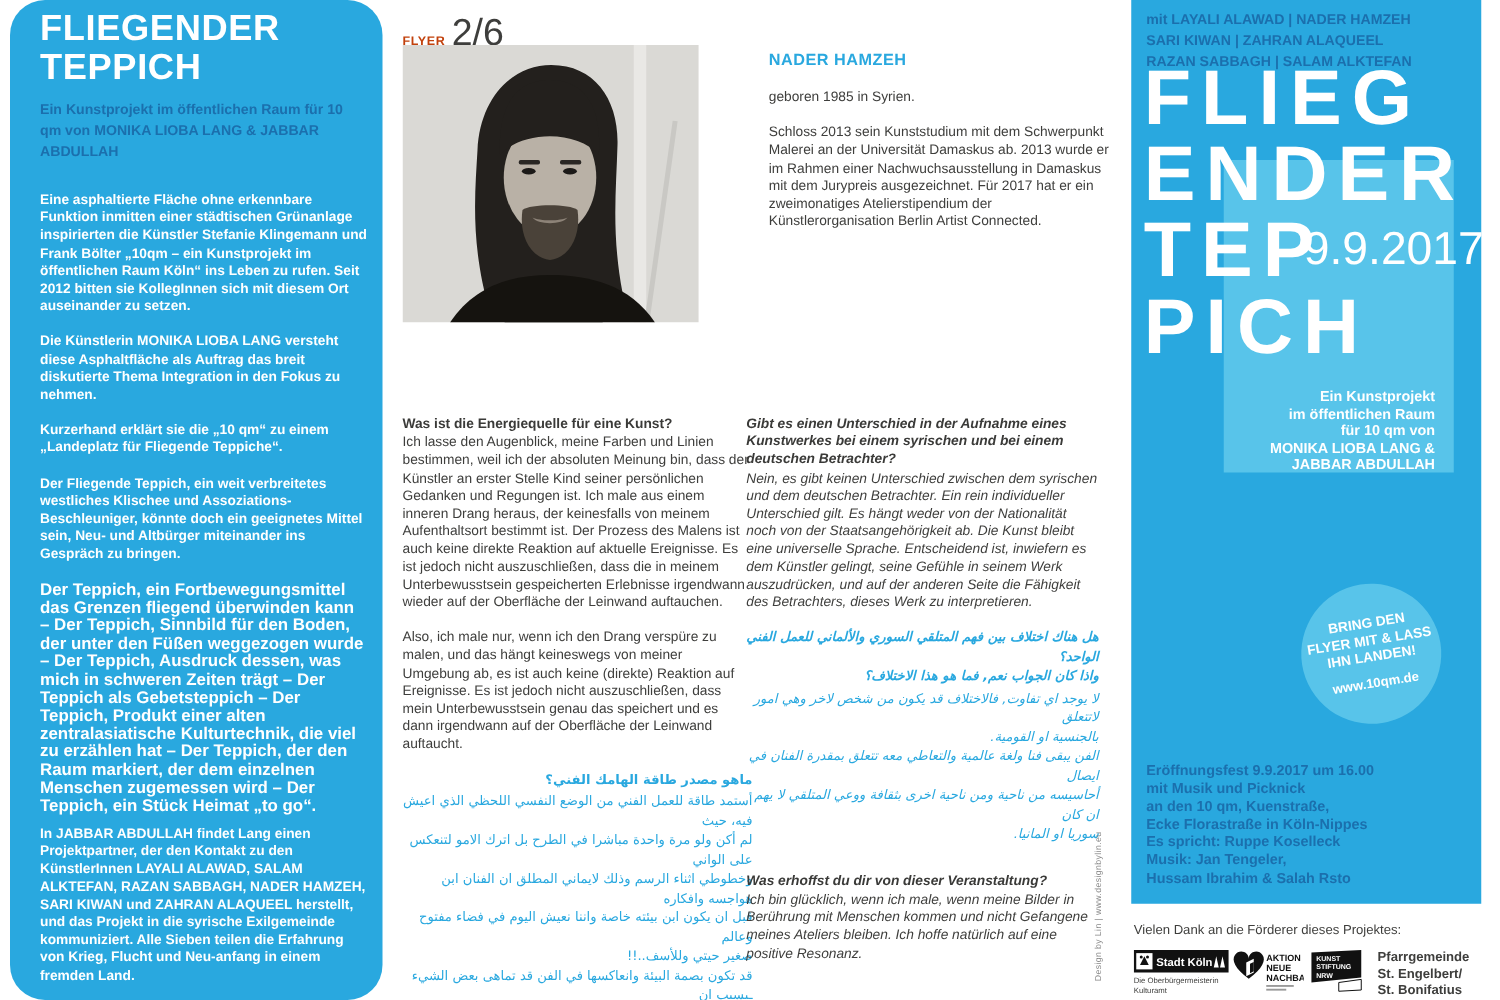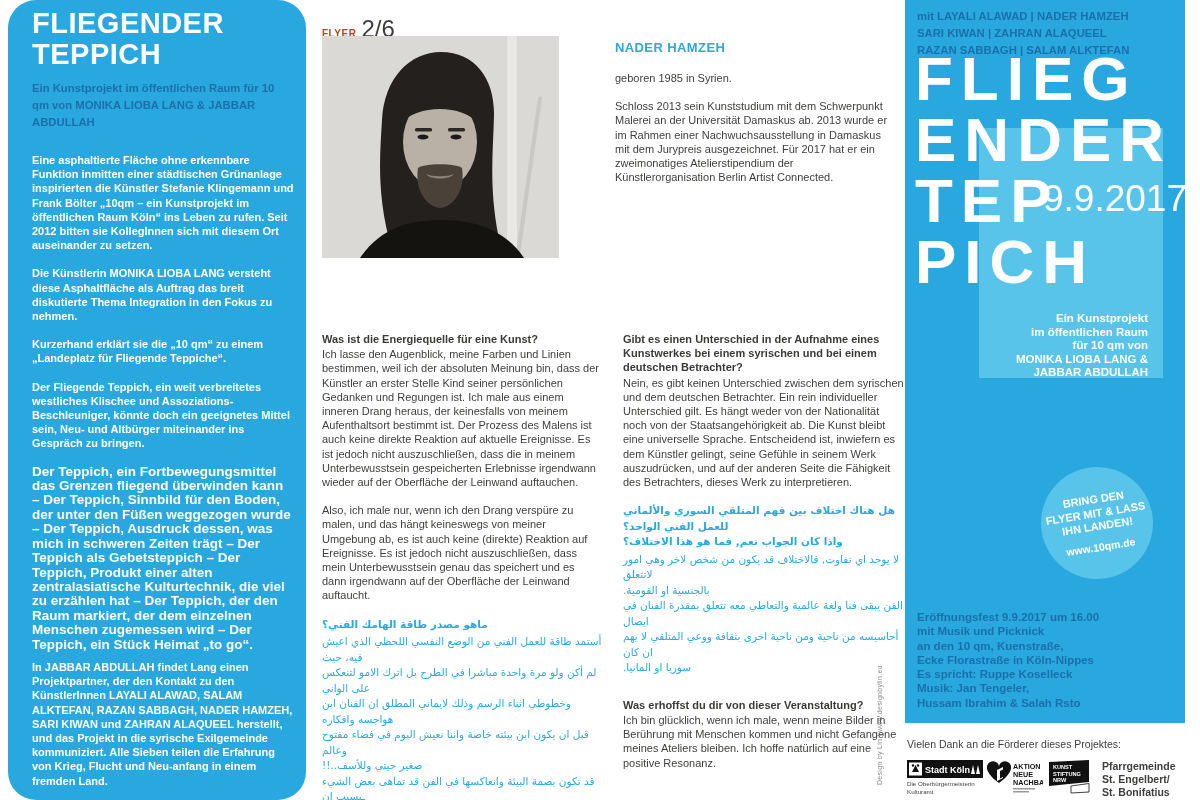--- a/index.html
+++ b/index.html
@@ -11,33 +11,33 @@
             box-sizing:border-box;padding:8px 12px 0 24px;border-radius:28px;}
   .left-title{color:#ffffff;font-size:29px;line-height:31px;font-weight:bold;letter-spacing:.5px;
               white-space:pre-line;margin:0 0 10px 0;}
   .left-subtitle{color:#1b6fad;font-weight:bold;font-size:11.3px;line-height:17px;margin:0 0 22px 0;}
   .left-col p{color:#ffffff;font-weight:600;font-size:11px;line-height:14.2px;margin:0 0 14px 0;}
   .left-col p.pull{font-size:13.5px;line-height:14.4px;font-weight:bold;margin:4px 0 8px 0;}
 
   
   .flyer-header{position:absolute;left:322px;top:8px;display:flex;align-items:baseline;gap:5px;}
   .flyer-label{font-size:10px;font-weight:bold;color:#c2410c;letter-spacing:.5px;margin-top:20px;}
-  .flyer-number{font-size:24px;font-weight:300;color:#3e3e3c;}
+  .flyer-number{font-size:30px;font-weight:300;color:#3e3e3c;}
   .photo{position:absolute;left:322px;top:36px;width:237px;height:222px;}
 
   .artist-block{position:absolute;left:615px;top:40px;width:278px;}
   .artist-name{color:#29a8df;font-weight:bold;font-size:13px;letter-spacing:.4px;margin:0 0 16px 0;}
   .artist-block p{font-size:11px;line-height:14.2px;margin:0 0 14px 0;color:#3e3e3c;}
 
   .qa-col{position:absolute;top:332px;width:280px;}
   .qa-col.c1{left:322px;}
-  .qa-col.c2{left:623px;width:282px;}
+  .qa-col.c2{left:597px;width:282px;font-style:italic;}
   .qa-col .q{font-weight:bold;color:#3a3a38;font-size:11px;line-height:14.2px;margin:0 0 1px 0;}
   .qa-col .a{font-size:11px;line-height:14.2px;color:#3e3e3c;margin:0 0 14px 0;}
-  .ar{direction:rtl;text-align:left;font-family:"DejaVu Sans",sans-serif;color:#29a8df;
+  .ar{direction:rtl;text-align:right;font-family:"DejaVu Sans",sans-serif;color:#29a8df;
       white-space:pre-line;font-size:10.5px;line-height:15.5px;}
   .qa-col .q-ar{font-weight:bold;margin:0 0 2px 0;}
   .qa-col .a-ar{margin:0 0 22px 0;}
   .gap-top{margin-top:22px;}
 
   .design-credit{position:absolute;left:876px;top:645px;height:140px;width:14px;
                  writing-mode:vertical-rl;transform:rotate(180deg);
                  font-size:7px;color:#8a8a8a;letter-spacing:.3px;}
 
   

